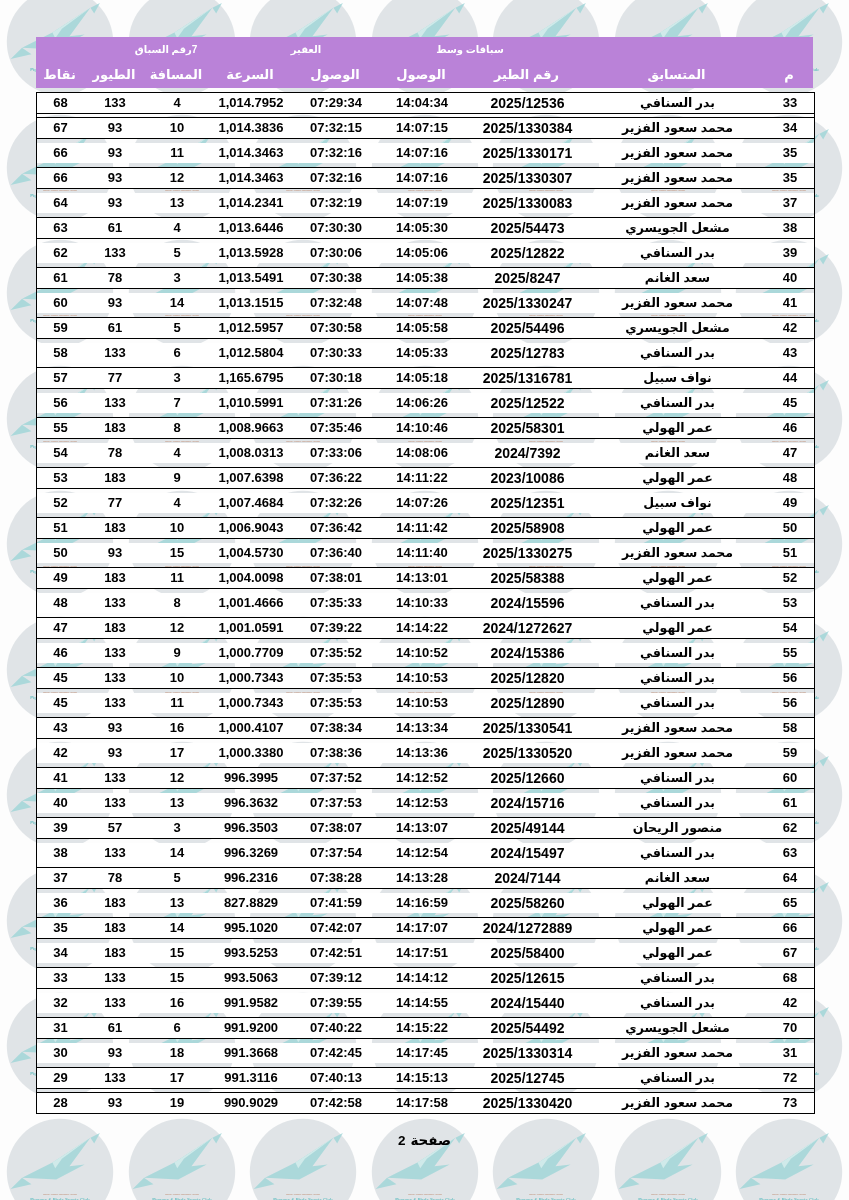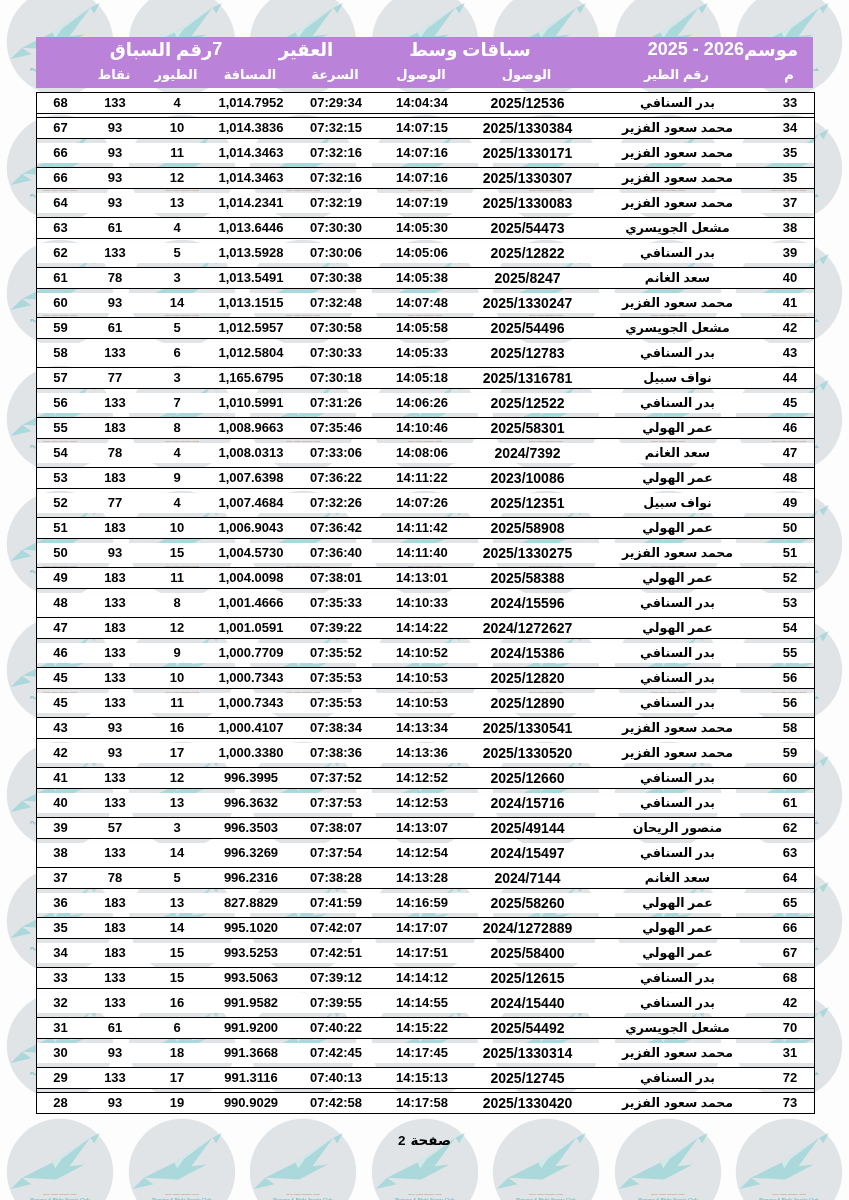--- a/index.html
+++ b/index.html
@@ -15,21 +15,21 @@
   
   .content{position:absolute;inset:0;z-index:1;}
   
   .band{
     position:absolute;left:36px;top:37px;width:777px;height:51px;
     background:#ba82d8;color:#ffffff;
   }
   .band-top{position:absolute;top:0;left:0;right:0;height:25px;}
   .band-top .hcell{
     position:absolute;height:25px;display:flex;align-items:center;
-    justify-content:center;gap:0;font-size:18px;font-weight:bold;
+    justify-content:center;gap:0;font-size:10px;font-weight:bold;
     white-space:nowrap;
   }
   .season-cell{right:6px;width:160px;justify-content:flex-end;padding-right:4px;}
   .category-cell{left:369px;width:130px;}
   .location-cell{left:220px;width:100px;}
   .race-cell{left:60px;width:140px;}
   
   .grid9{
     display:grid;direction:rtl;
     grid-template-columns:48fr 177fr 123fr 88fr 84fr 86fr 62fr 62fr 47fr;
@@ -978,37 +978,34 @@
   <text x="60" y="84" text-anchor="middle" font-size="4.5" fill="#b97e5e" opacity="0.8">ـــــ ــــــــ ــــــ ـــــ</text>
   <text x="60" y="91" text-anchor="middle" font-size="4.6" font-weight="bold" fill="#63bec1" opacity="0.9">Pigeons &amp; Birds Sports Club</text>
   <text x="60" y="104" text-anchor="middle" font-size="6" letter-spacing="2.5" fill="#63bec1" opacity="0.9">Kuwait</text>
 </svg></div>
     </div>
 
   <div class="content">
 
     <div class="band">
       <div class="band-top">
-        <div class="hcell season-cell">
-          <span>2025 - 2026</span>
-          <span>موسم</span>
-        </div>
         <div class="hcell category-cell">
           <span>سباقات وسط</span>
         </div>
         <div class="hcell location-cell">
           <span>العقير</span>
         </div>
         <div class="hcell race-cell">
           <span>رقم السباق</span>
           <span>7</span>
         </div>
       </div>
       <div class="band-cols grid9">
           <span class="colh">م</span>
+          <span class="colh">المتسابق</span>
           <span class="colh">رقم الطير</span>
           <span class="colh">الوصول</span>
           <span class="colh">الوصول</span>
           <span class="colh">السرعة</span>
           <span class="colh">المسافة</span>
           <span class="colh">الطيور</span>
           <span class="colh">نقاط</span>
         </div>
     </div>
 

